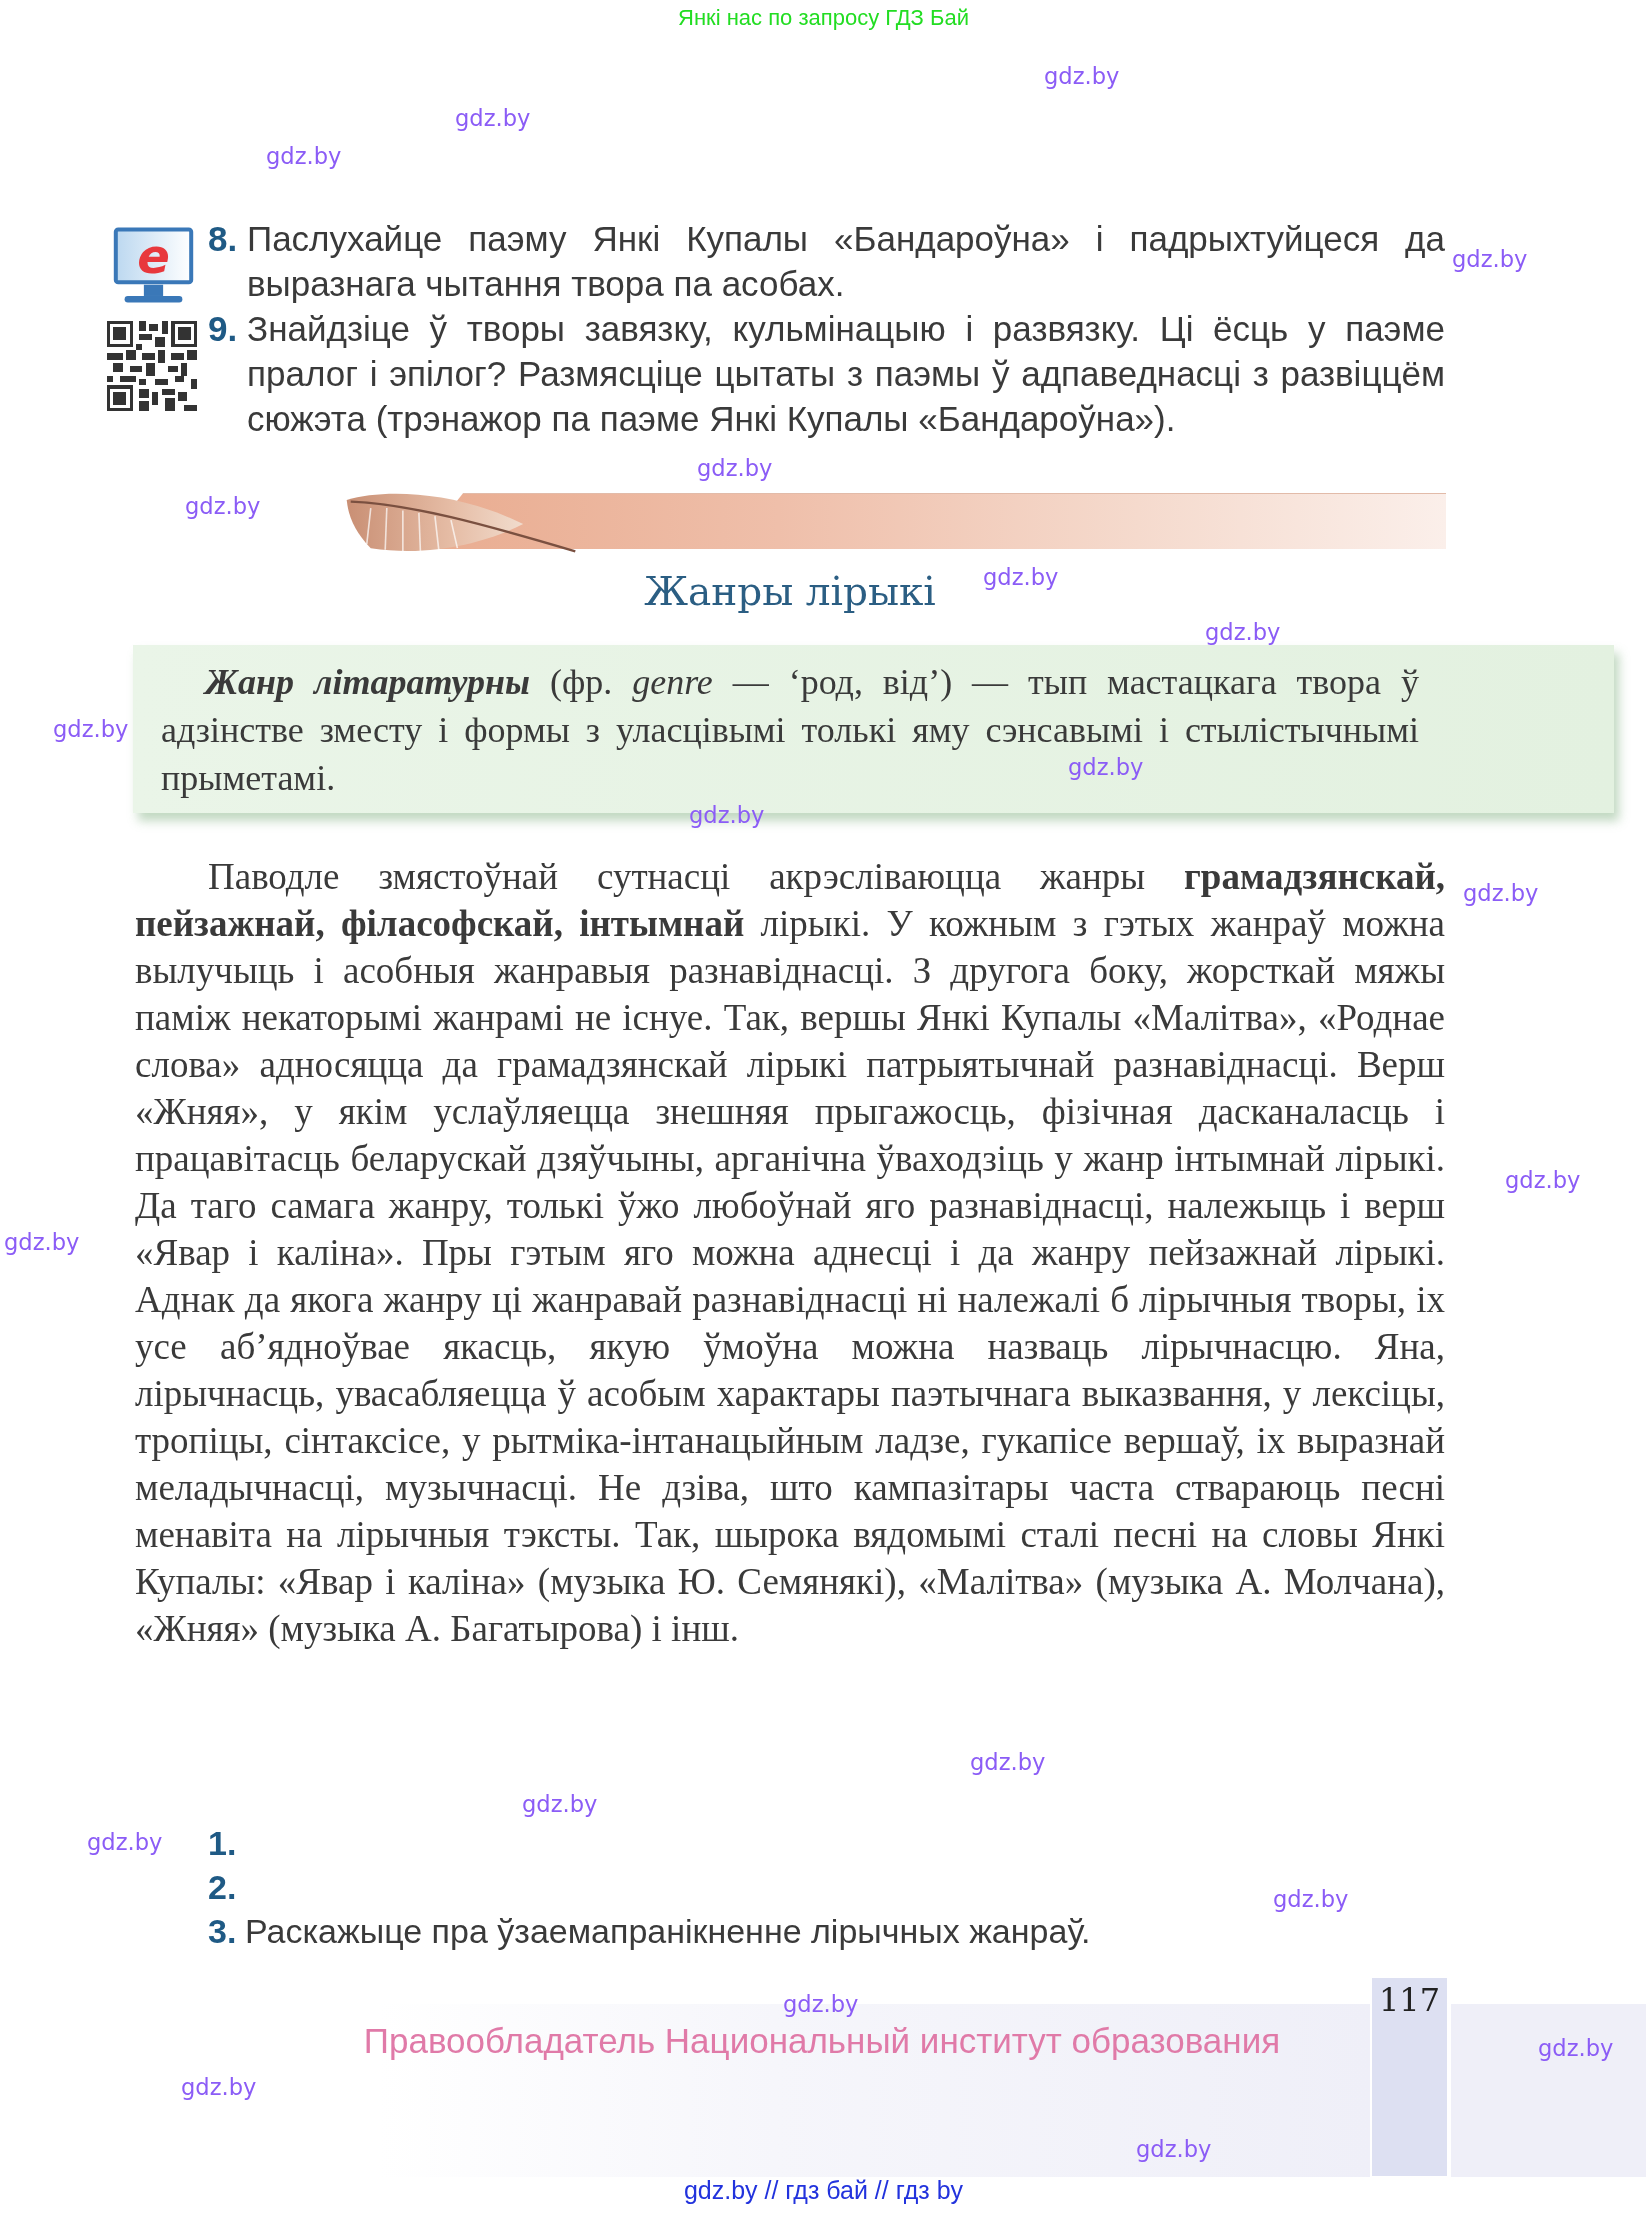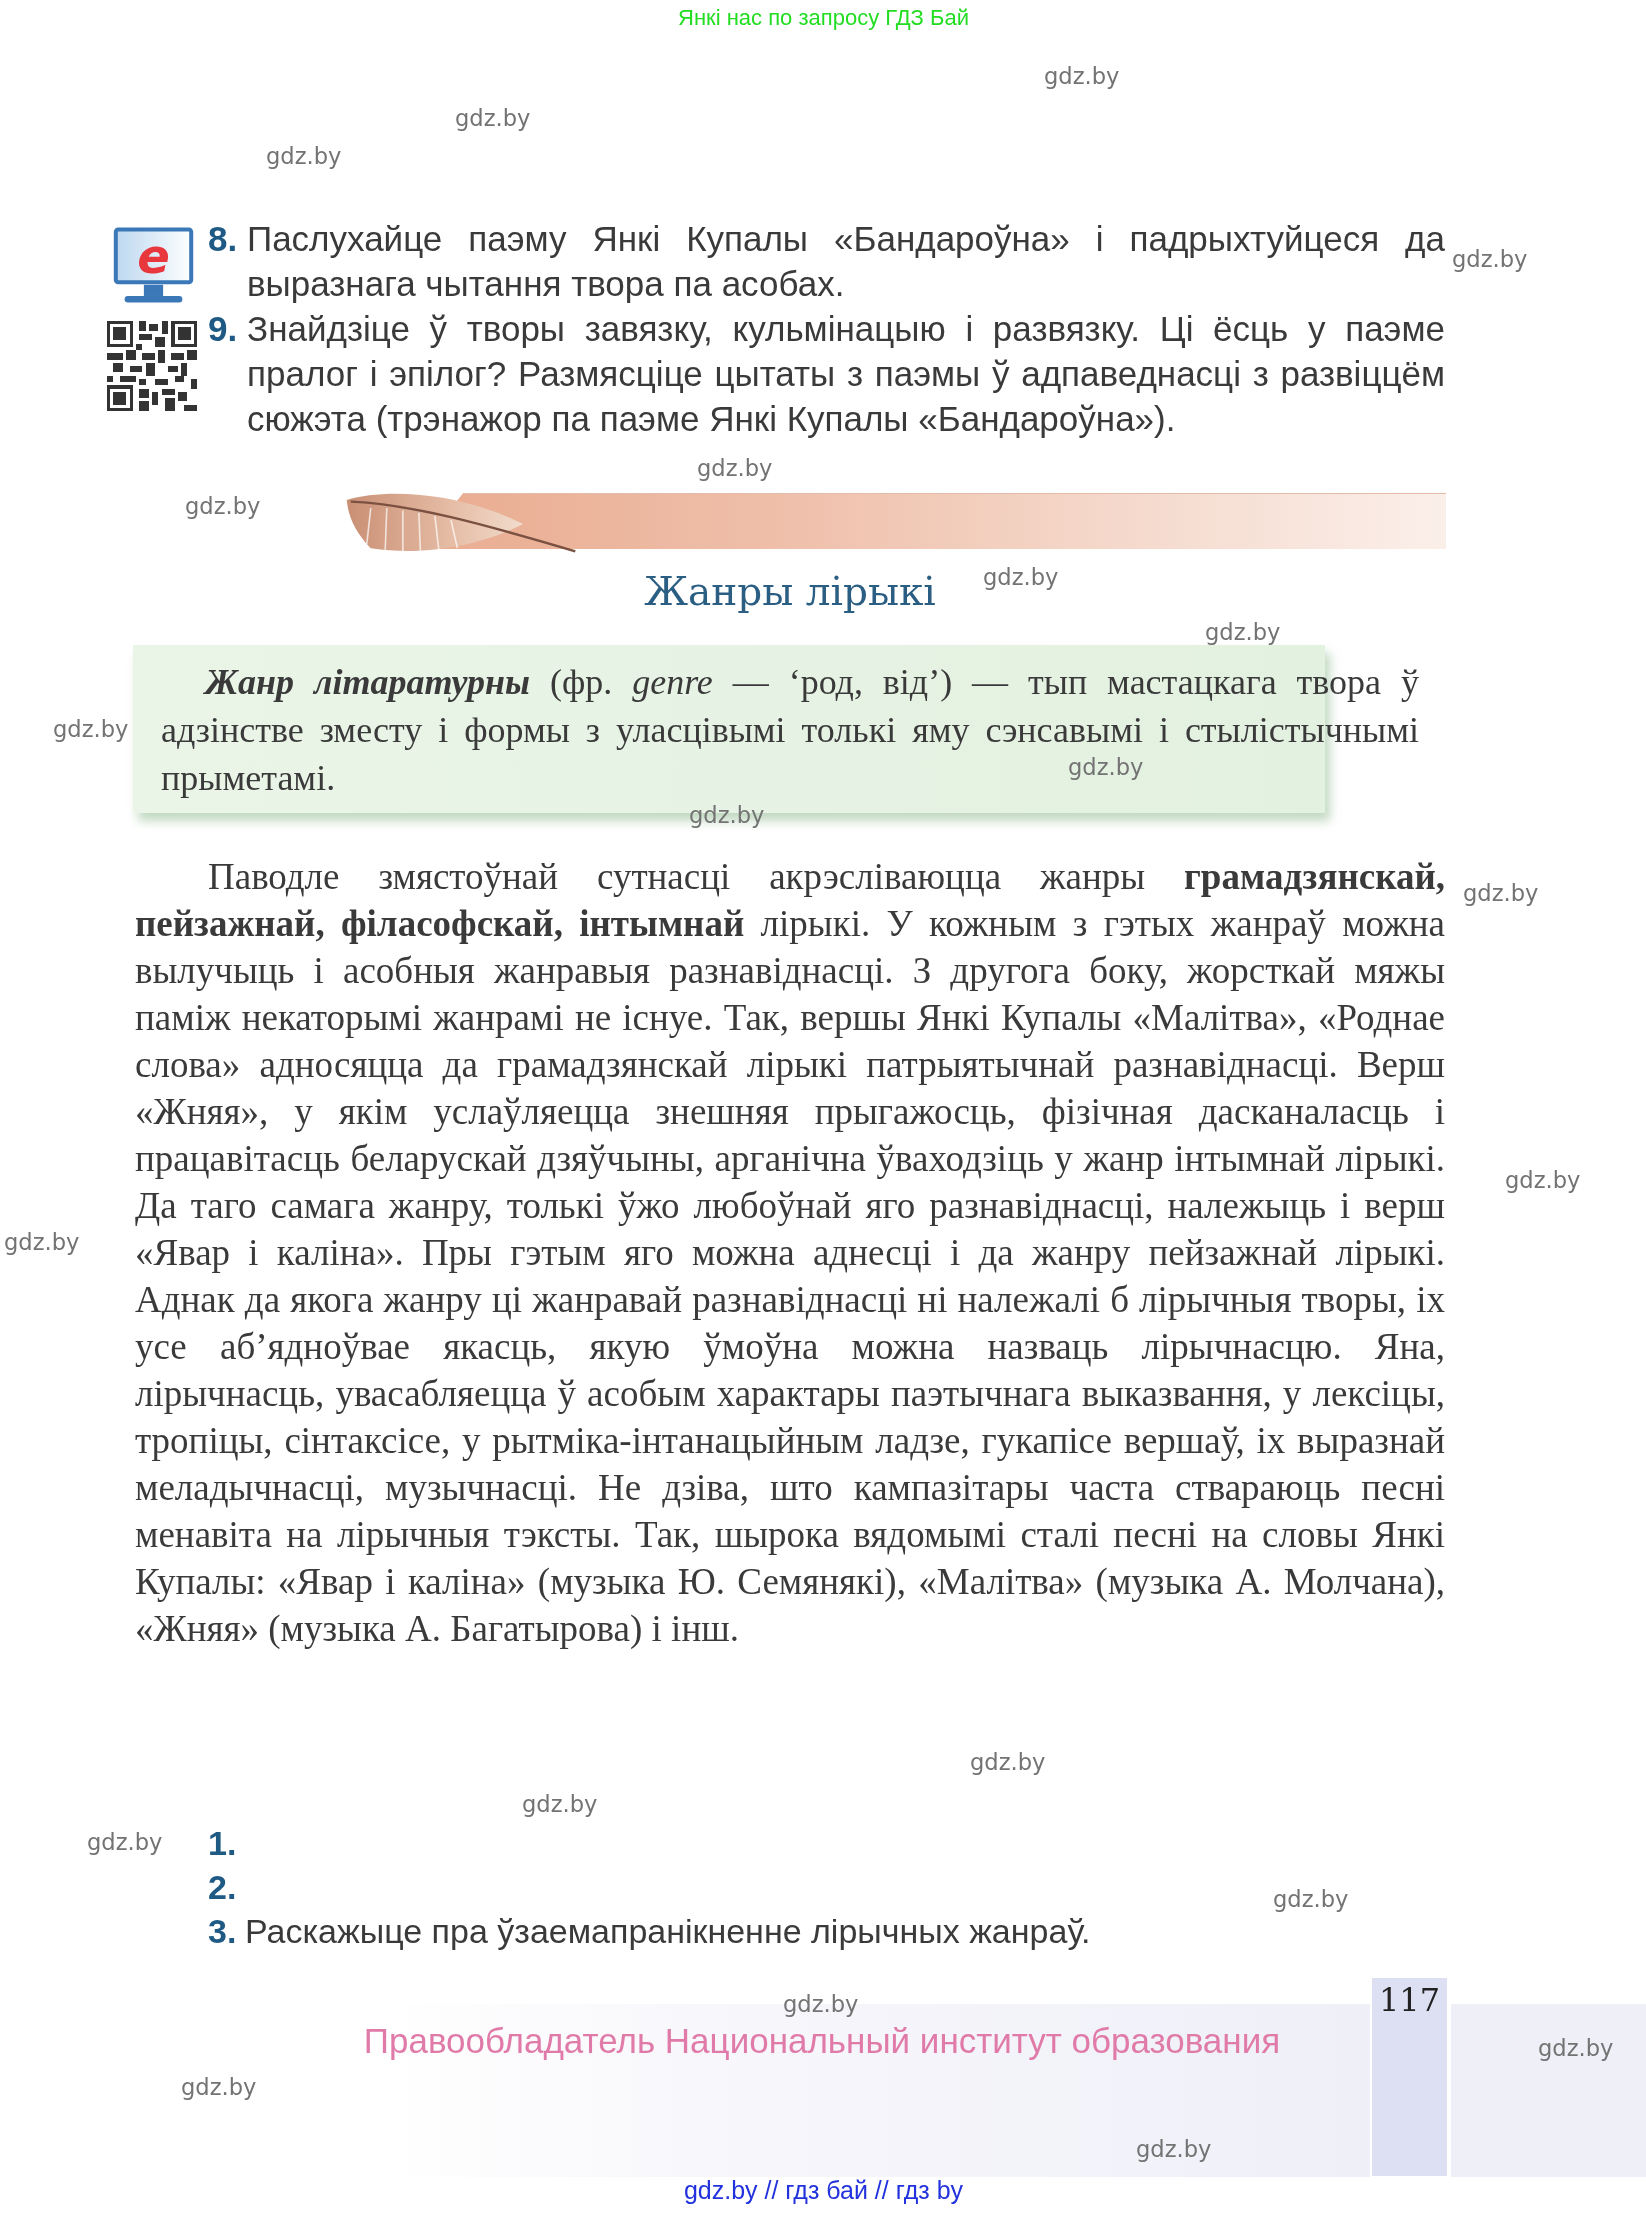--- a/index.html
+++ b/index.html
@@ -6,21 +6,21 @@
   body {
     width: 1647px; height: 2216px; position: relative; overflow: hidden;
     background: #ffffff; color: #3a3a3a;
     font-family: "Liberation Sans", sans-serif;
   }
   .abs { position: absolute; }
   .top-banner {
     left: 0; top: 4.8px; width: 1647px; text-align: center;
     color: #22dd22; font-size: 22px; font-family: "Liberation Sans", sans-serif;
   }
-  .wm { font-size: 22.6px; color: #737373; font-family: "DejaVu Sans", sans-serif; white-space: nowrap; }
+  .wm { font-size: 22.6px; color: #8b5cf6; font-family: "DejaVu Sans", sans-serif; white-space: nowrap; }
 
   
   .monitor { left: 113px; top: 227px; width: 81px; height: 77px; }
   .qr { left: 107px; top: 321px; width: 90px; height: 90px; }
 
   
   .tasks { left: 208px; top: 216px; width: 1237px; font-size: 35px; line-height: 45px; color: #3a3a3a; }
   .task { display: flex; }
   .task .num { color: #1f5a85; font-weight: bold; width: 39px; flex: none; }
   .task .txt { text-align: justify; flex: 1; }
@@ -40,23 +40,24 @@
   }
   .feather { position: absolute; left: 0; top: -6.4px; width: 242px; height: 77px; }
 
   .section-heading {
     left: 0; width: 1580px; top: 569px; text-align: center;
     font-family: "DejaVu Serif", serif; font-weight: normal; font-size: 39px; color: #2b5e83;
   }
 
   
   .def-box {
-    left: 133px; top: 645px; width: 1192px; height: 168px;
+    left: 133px; top: 645px; width: 1453px; height: 168px;
     background: linear-gradient(90deg, #eaf5e8, #e3f1e0);
     box-shadow: 4.8px 8px 9.7px rgba(120,170,120,0.45);
+    padding-left: 28px;
   }
   .def-text {
     position: absolute; left: 0; top: 13px; width: 1314px; padding: 0 28px 0 28px; box-sizing: border-box;
     font-family: "Liberation Serif", serif; font-size: 36px; line-height: 48px; color: #3a3a3a;
     text-align: justify; text-indent: 44px;
   }
   .def-text .term { font-style: italic; font-weight: bold; }
   .def-text .foreign { font-style: italic; }
 
   

